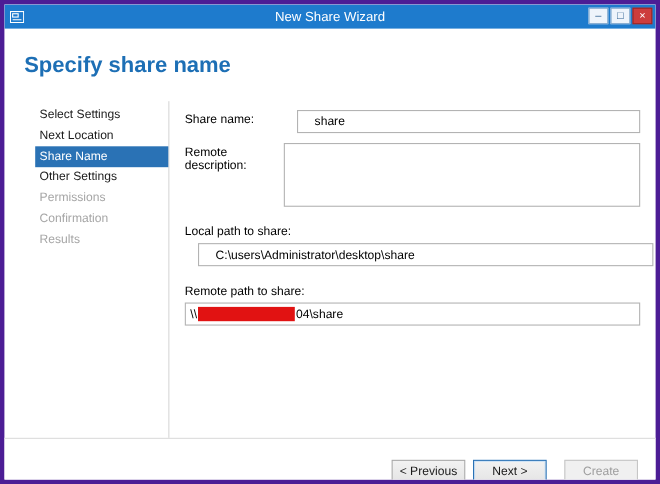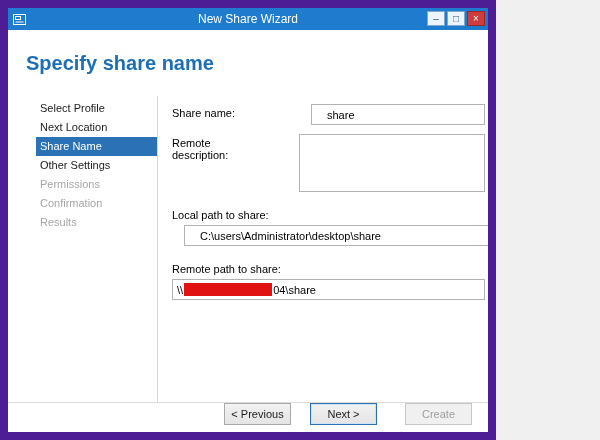--- a/index.html
+++ b/index.html
@@ -4,22 +4,22 @@
 <style>
   * { box-sizing: border-box; }
   html, body { margin: 0; padding: 0; }
   body {
     width: 600px; height: 440px;
     font-family: "Liberation Sans", sans-serif;
     background: #f0f0f0;
   }
   .window {
     position: relative;
-    width: 496px; height: 440px;
-    border: 8px solid #4c1d95;
+    width: 600px; height: 440px;
+    border: 4px solid #4c1d95;
     background: #ffffff;
     overflow: hidden;
   }
   
   .titlebar {
     position: relative;
     height: 22px;
     background: #1e7bcd;
     color: #ffffff;
     display: flex;
@@ -76,21 +76,21 @@
     cursor: default;
   }
   .nav-item.selected { background: #2a72b5; color: #ffffff; }
   .nav-item.disabled { color: #a6a6a6; }
   .form-area {
     flex: 1;
     padding: 6px 14px 0 14px;
     font-size: 11px;
     color: #000;
   }
-  .form-row { display: flex; margin-top: 2px; gap: 37px; }
+  .form-row { display: flex; margin-top: 2px; }
   .form-row + .form-row { margin-top: 9px; }
   .field-label { width: 90px; flex-shrink: 0; padding-top: 3px; }
   input.text, textarea.text, .fake-input {
     border: 1px solid #b3b3b3;
     background: #ffffff;
     font-family: "Liberation Sans", sans-serif;
     font-size: 11px;
     color: #000;
   }
   input.text { height: 21px; padding: 0 15px; margin-left: 12px; }
@@ -108,24 +108,23 @@
     background: #e11212;
     display: inline-block;
     margin: 0 1px;
   }
   
   .footer {
     height: 42px;
     border-top: 1px solid #dcdcdc;
     background: #ffffff;
     display: flex;
-    align-items: flex-start;
+    align-items: flex-end;
     justify-content: flex-end;
     padding-right: 10px;
-    gap: 12px;
   }
   .btn {
     min-width: 67px; height: 22px;
     background: linear-gradient(#f2f2f2, #e4e4e4);
     border: 1px solid #a9a9a9;
     font-family: "Liberation Sans", sans-serif;
     font-size: 11px;
     color: #1b1b1b;
     cursor: default;
   }
@@ -163,21 +162,21 @@
     </span>
   </div>
 
   <div class="heading-area">
     <h1 class="page-heading">Specify share name</h1>
   </div>
 
   <div class="content">
 
     <div class="sidebar">
-      <div class="nav-item">Select Profile</div>
+      <div class="nav-item">Select Settings</div>
       <div class="nav-item">Next Location</div>
       <div class="nav-item selected">Share Name</div>
       <div class="nav-item">Other Settings</div>
       <div class="nav-item disabled">Permissions</div>
       <div class="nav-item disabled">Confirmation</div>
       <div class="nav-item disabled">Results</div>
     </div>
 
     <div class="form-area">
 

